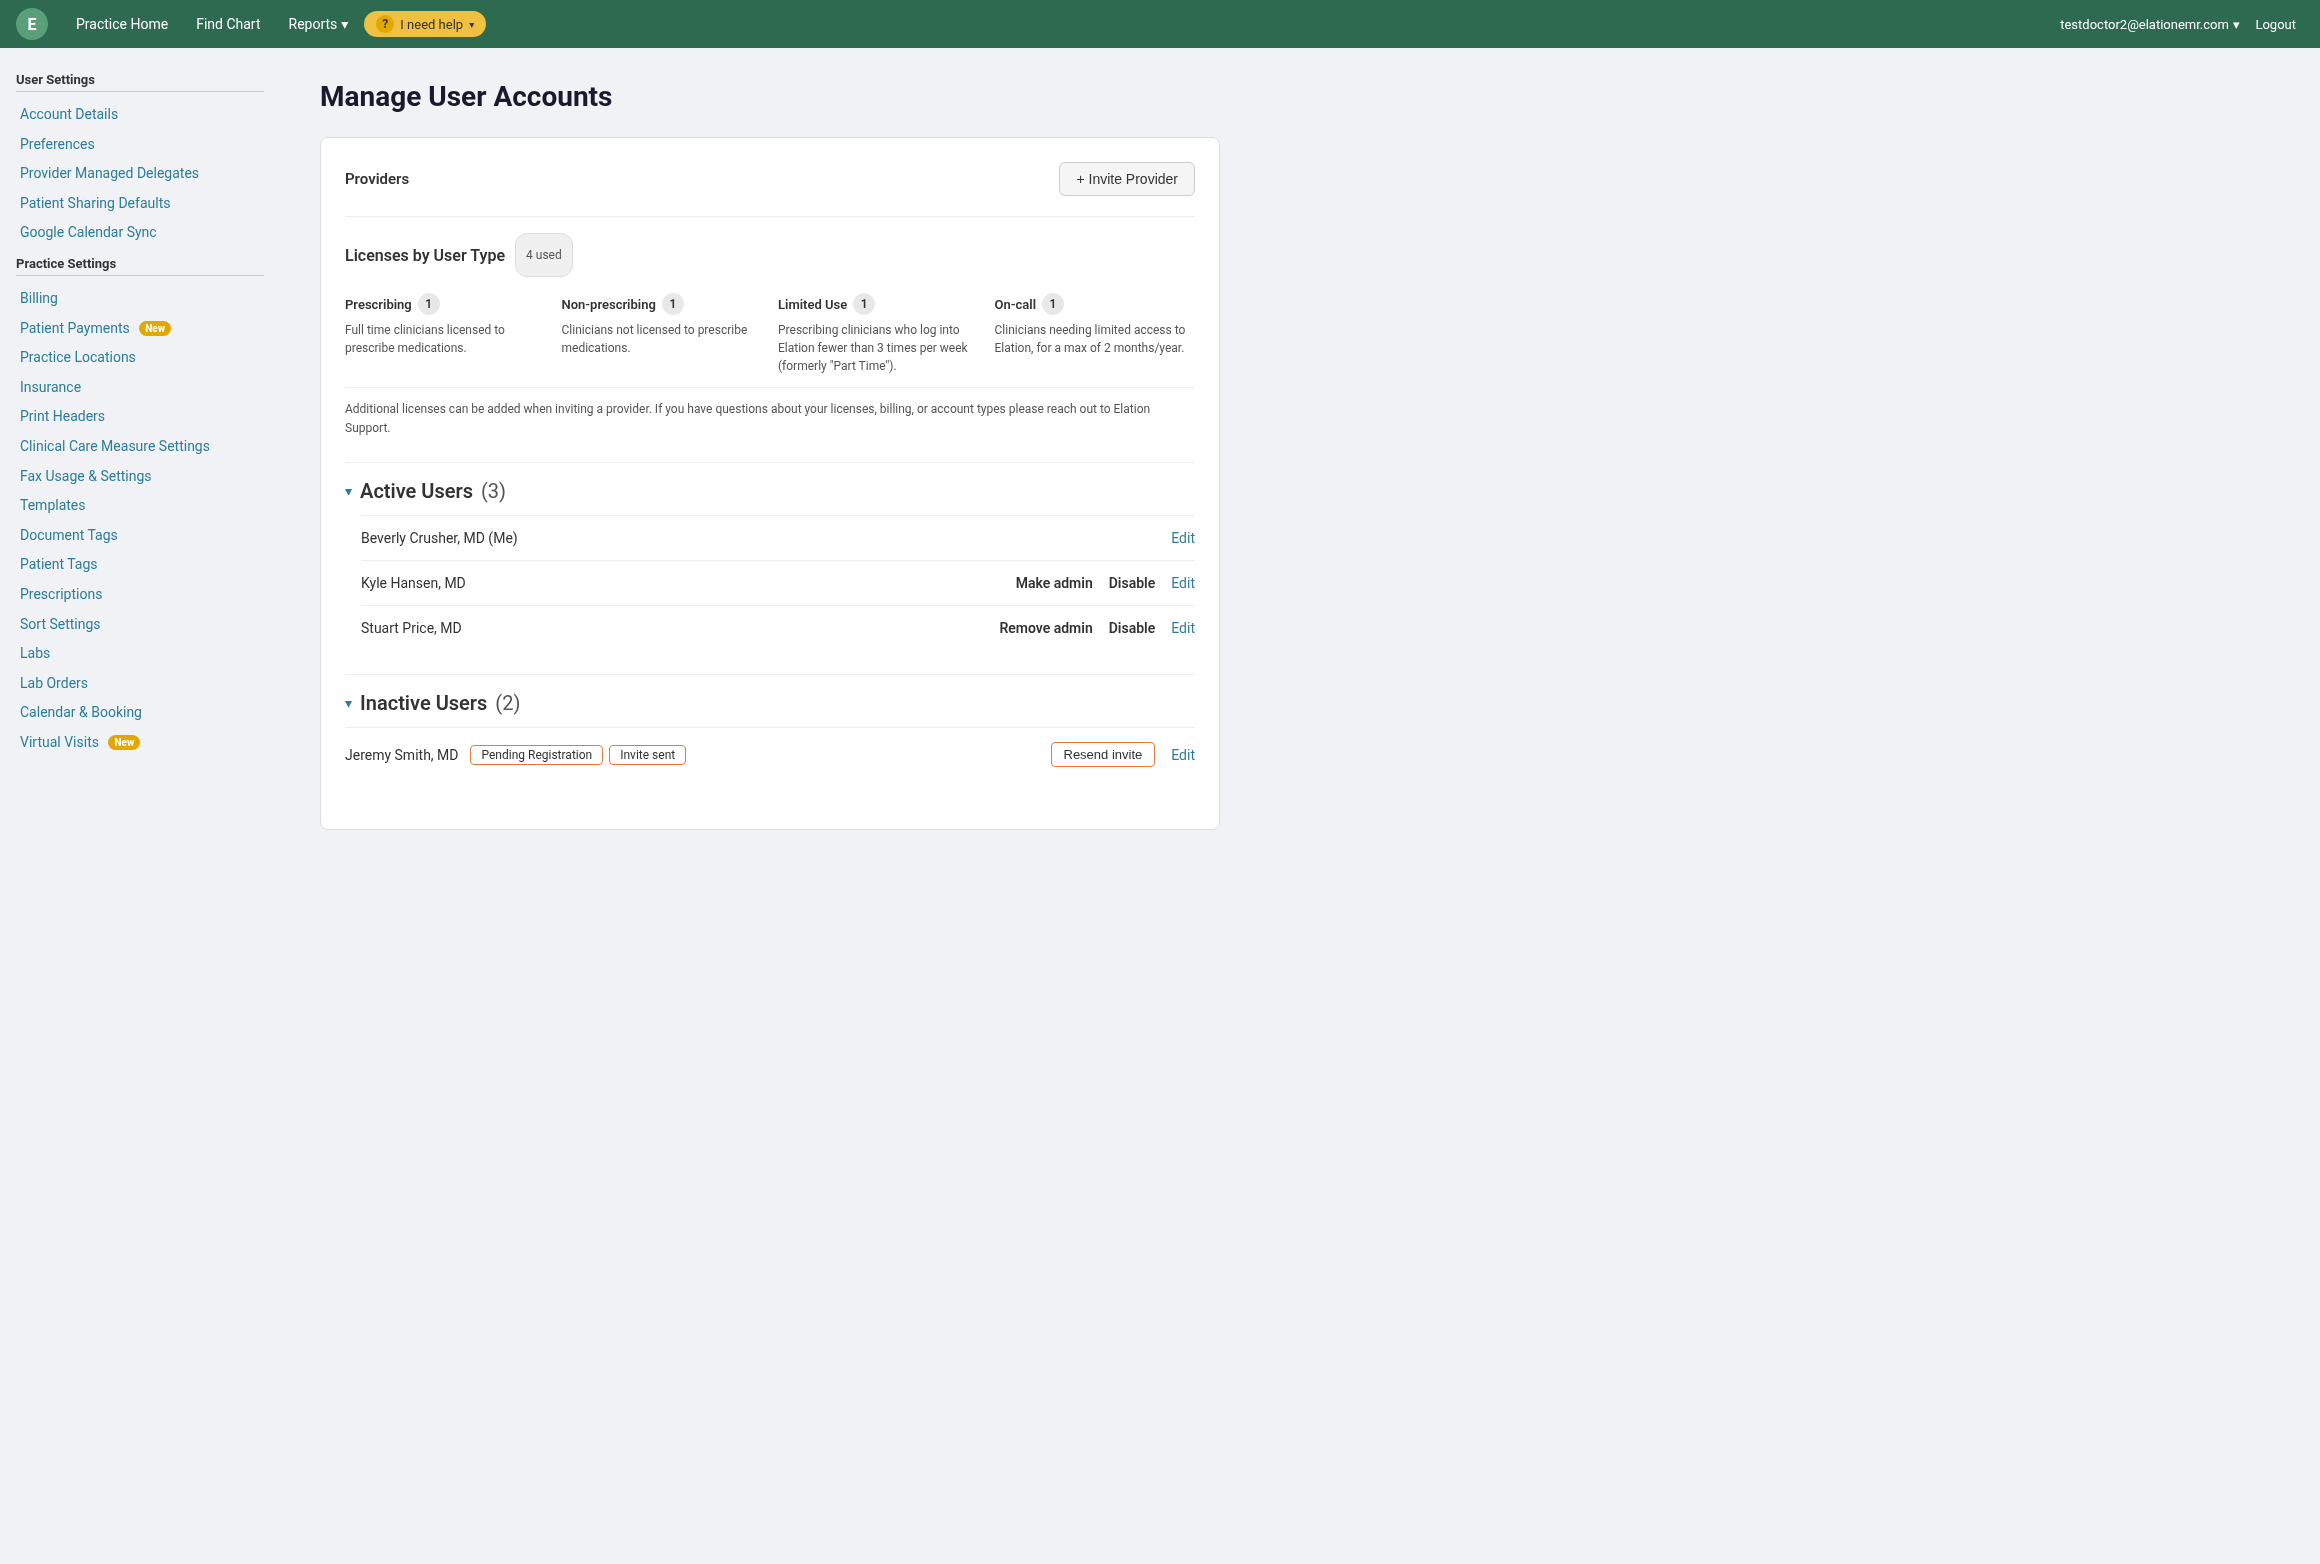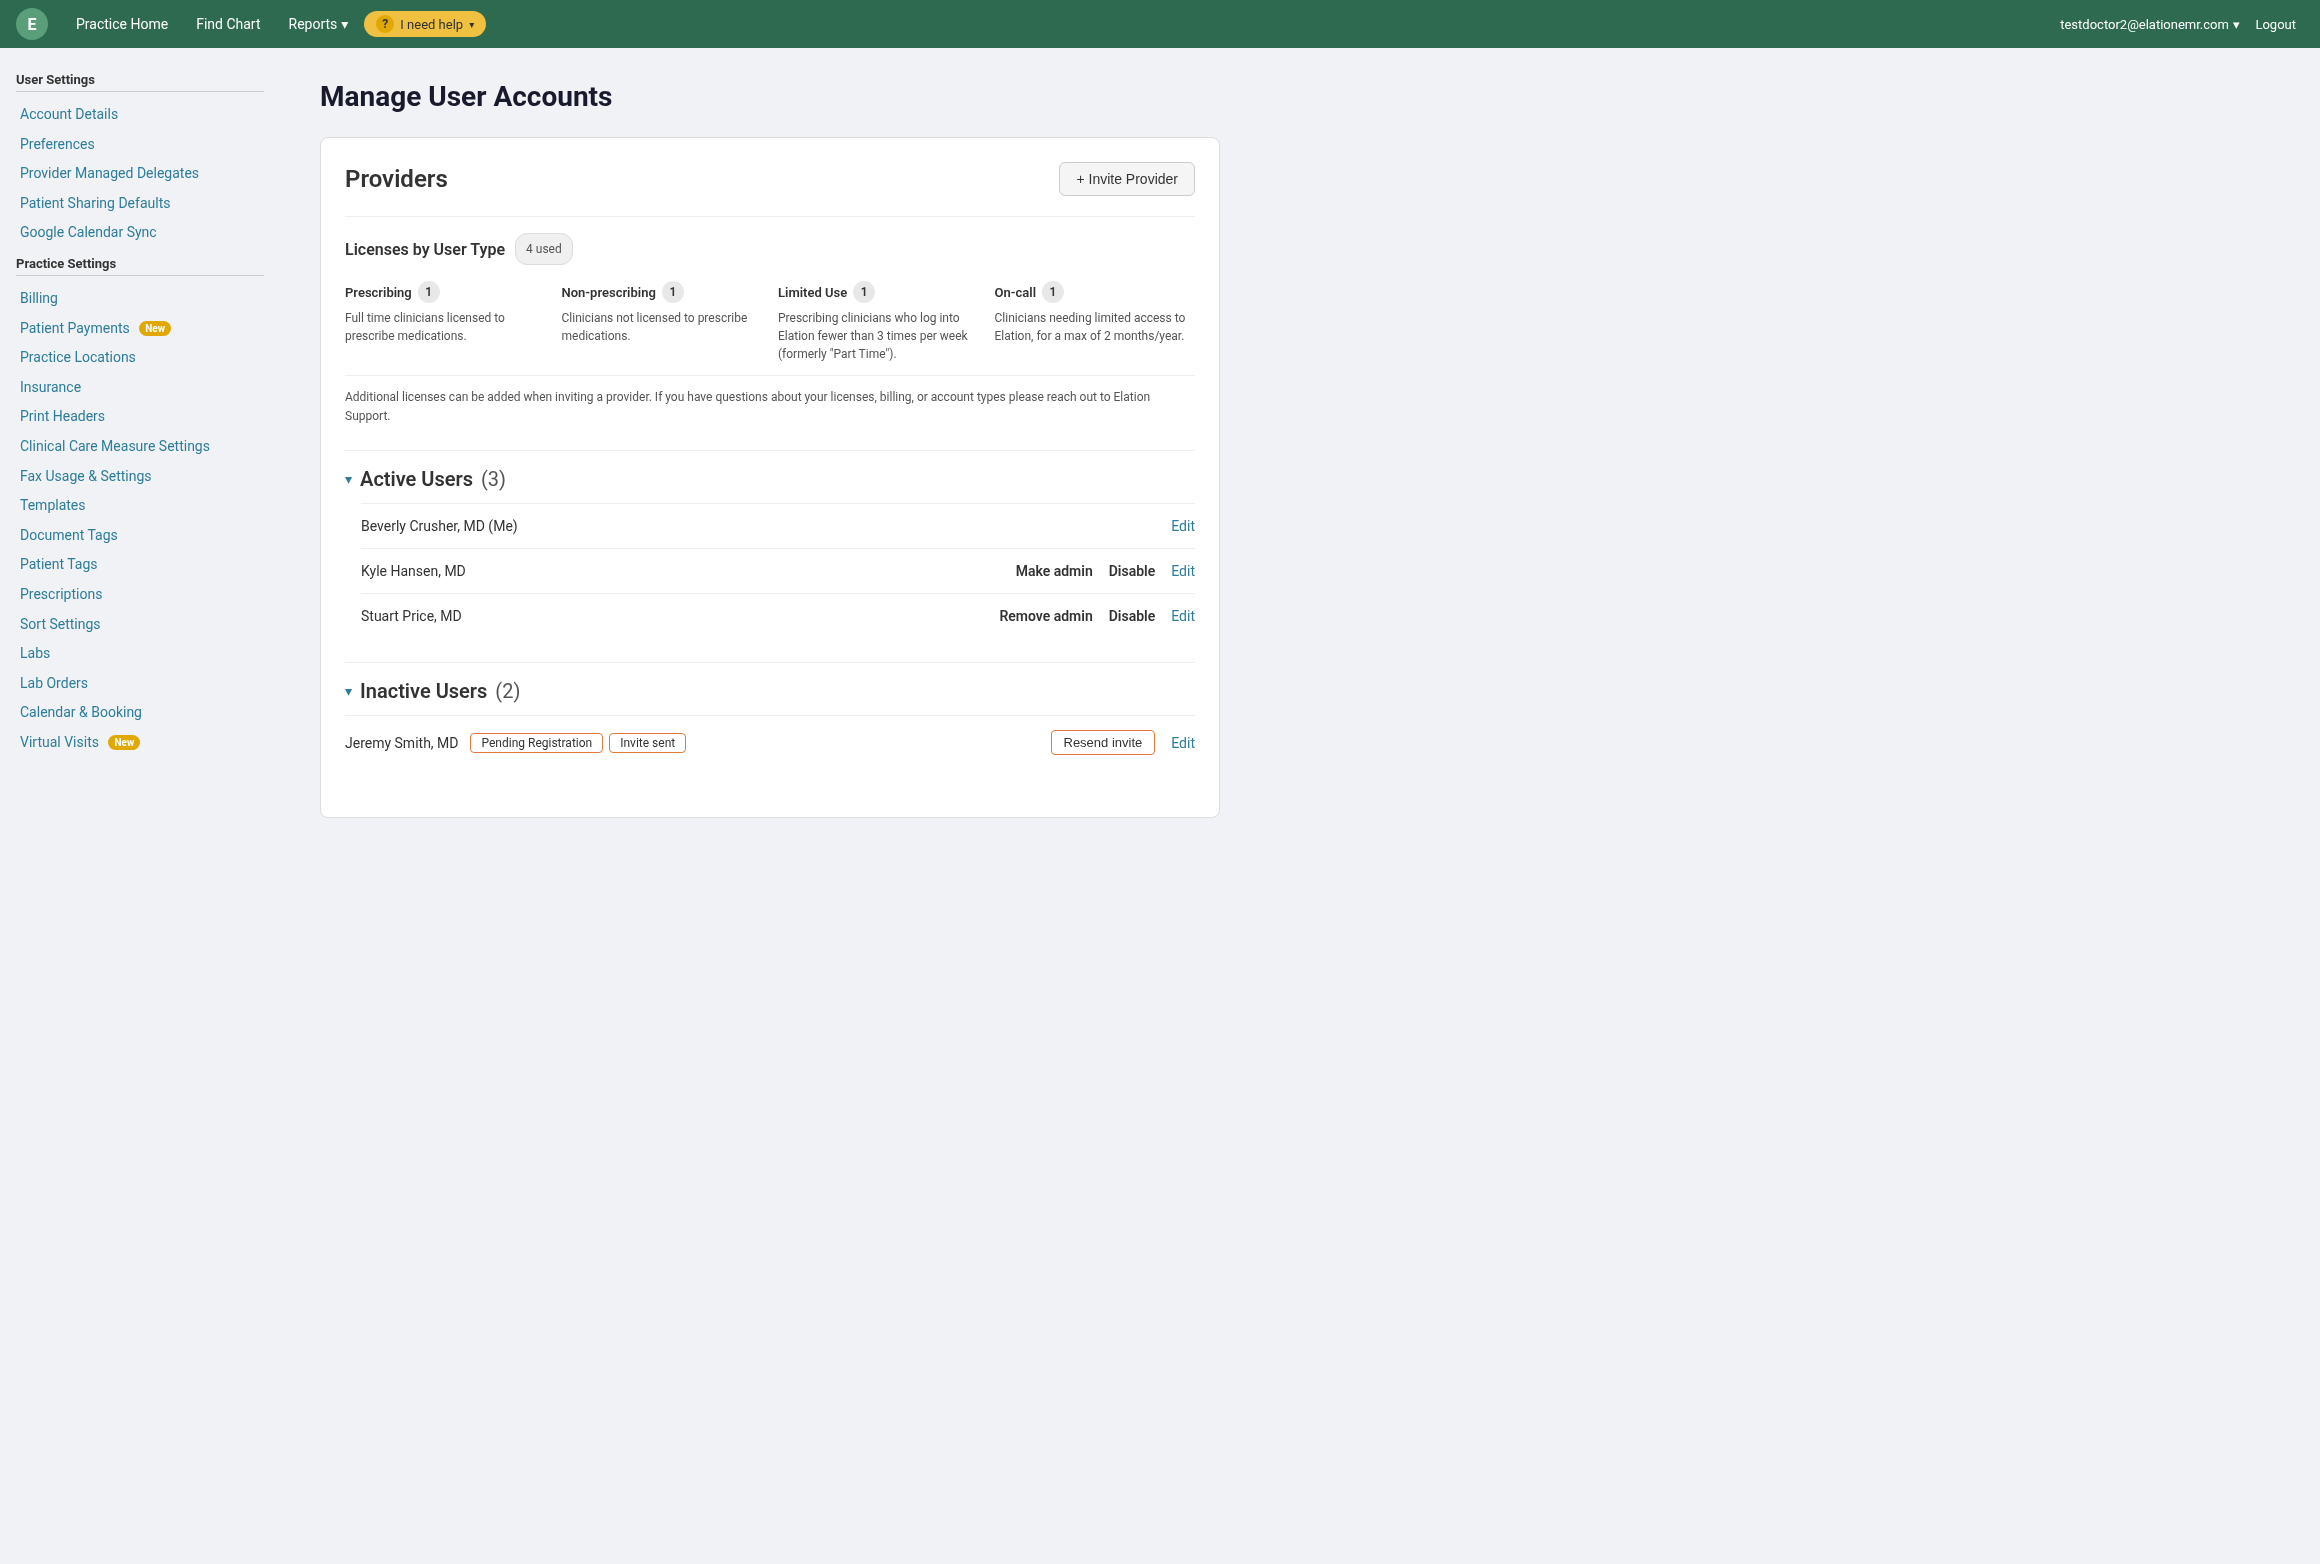--- a/index.html
+++ b/index.html
@@ -65,32 +65,32 @@
     .page-title { font-size: 28px; font-weight: 700; color: #1a1a2e; margin-bottom: 24px; }
 
     
     .card {
       background: white; border-radius: 8px; border: 1px solid #ddd;
       padding: 24px; max-width: 900px;
     }
 
     
     .card-header { display: flex; justify-content: space-between; align-items: center; margin-bottom: 20px; }
-    .card-header-title { font-size: 24px; font-weight: 600; }
+    .card-header-title { font-size: 15px; font-weight: 600; }
     .btn-invite {
       background: #f5f5f5; border: 1px solid #ccc; border-radius: 6px;
       padding: 8px 16px; font-size: 14px; cursor: pointer; color: #333;
     }
 
     
     .licenses-section { margin-bottom: 24px; }
     .licenses-header { display: flex; align-items: center; gap: 10px; margin-bottom: 16px; }
     .licenses-title { font-size: 16px; font-weight: 600; }
     .badge-used {
-      background: #f0f0f0; border-radius: 12px; padding: 8px 10px;
+      background: #f0f0f0; border-radius: 12px; padding: 14px 10px;
       font-size: 12px; color: #555; border: 1px solid #ddd;
     }
     .license-grid { display: grid; grid-template-columns: repeat(4, 1fr); gap: 16px; margin-bottom: 12px; }
     .license-item {}
     .license-type { font-weight: 600; font-size: 13px; display: flex; align-items: center; gap: 6px; margin-bottom: 6px; }
     .license-count {
       background: #e8e8e8; border-radius: 50%; width: 22px; height: 22px;
       display: inline-flex; align-items: center; justify-content: center;
       font-size: 12px; font-weight: 600;
     }

